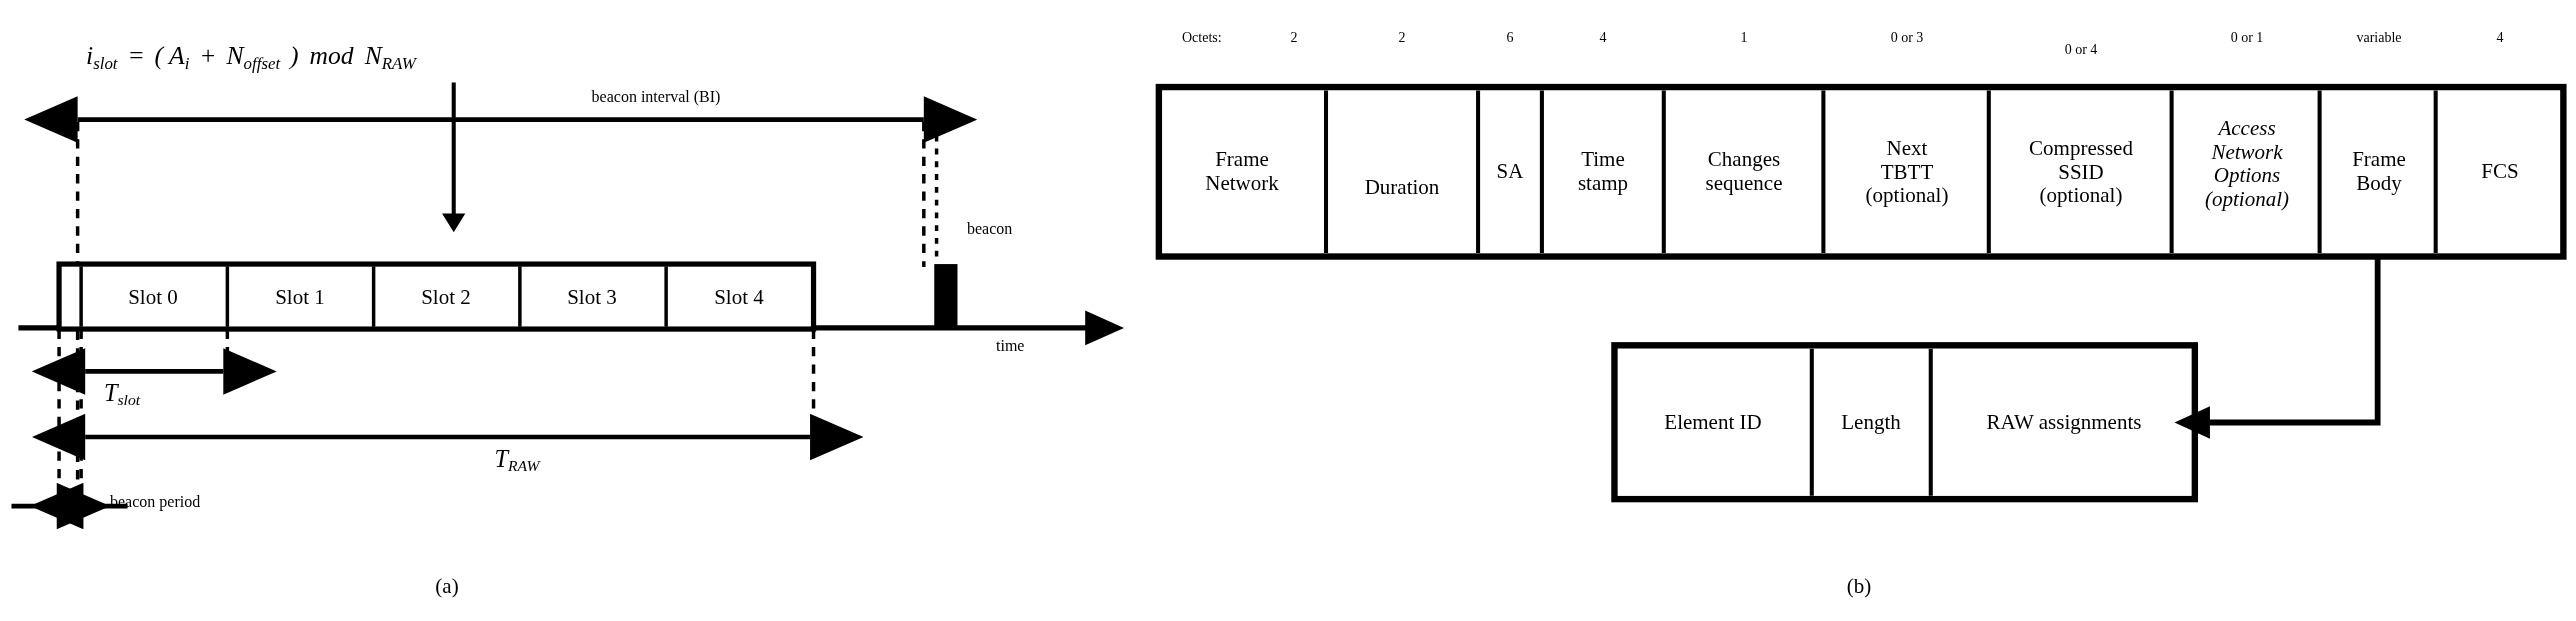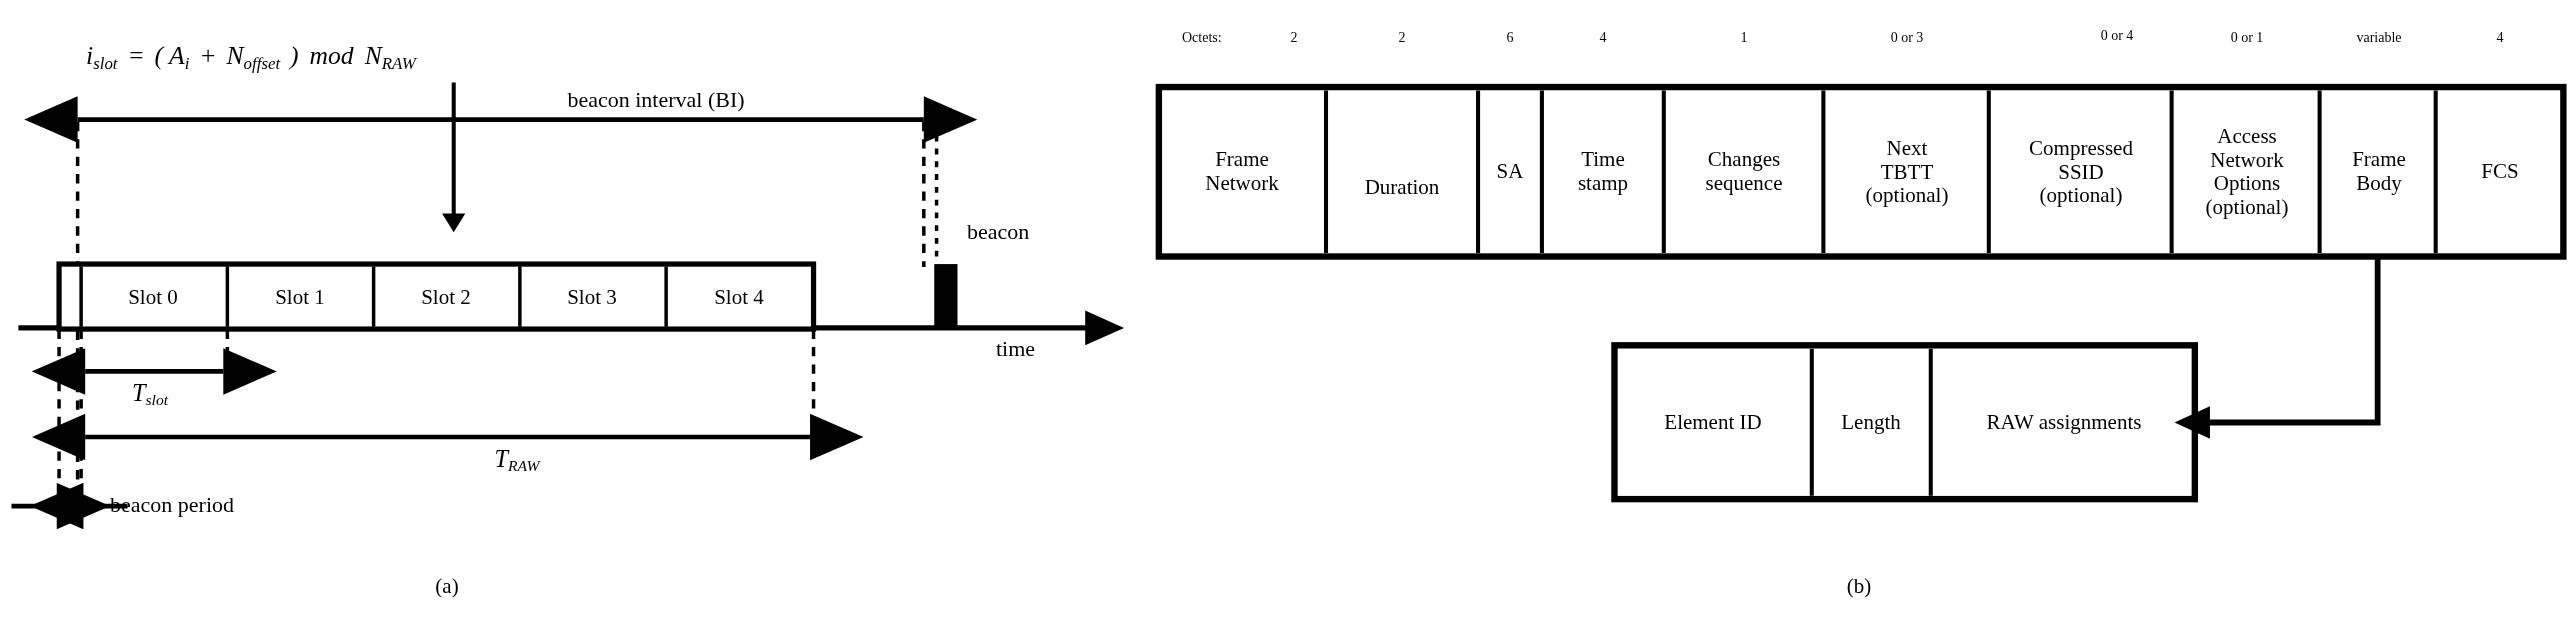--- a/index.html
+++ b/index.html
@@ -37,21 +37,21 @@
   .formula {
     font-family: "Liberation Serif", "DejaVu Serif", serif;
     font-style: italic;
     font-size: 25.6px;
   }
   .formula sub {
     font-size: 0.66em;
     font-style: italic;
     vertical-align: -0.28em;
   }
-  .lbl      { font-size: 22px; }
+  .lbl      { font-size: 16px; }
   .slotlbl  { font-size: 21px; }
   .mathlbl  { font-style: italic; font-size: 24.4px; }
   .mathlbl sub { font-size: 0.64em; vertical-align: -0.28em; font-style: italic; }
 
   
   .octet   { font-size: 14px; }
   .fieldtx { font-size: 21px; line-height: 1.12; }
   .caption { font-size: 21px; }
 </style>
 </head>
@@ -173,39 +173,39 @@
   <div class="txt lbl" style="left:996px; top:337px;">time</div>
 
   <div class="txt lbl" style="left:110px; top:493px;text-align:right;">beacon period</div>
 
   <div class="txt slotlbl mid" style="left:153px;  top:297px;">Slot 0</div>
   <div class="txt slotlbl mid" style="left:300px;  top:297px;">Slot 1</div>
   <div class="txt slotlbl mid" style="left:446px;  top:297px;">Slot 2</div>
   <div class="txt slotlbl mid" style="left:592px; top:297px;">Slot 3</div>
   <div class="txt slotlbl mid" style="left:739px; top:297px;text-align:right;">Slot 4</div>
 
-  <div class="txt mathlbl center" style="left:122px; top:380px;margin-left:28px;">
+  <div class="txt mathlbl center" style="left:122px; top:380px;">
     <span>T</span><sub>slot</sub>
   </div>
 
   <div class="txt mathlbl center" style="left:517px; top:446px;">
     <span>T</span><sub>RAW</sub>
   </div>
 
   <div class="txt caption center" style="left:447px; top:575px;">(a)</div>
 
   <div class="txt octet" style="left:1182px; top:30px;">Octets:</div>
 
   <div class="txt octet center" style="left:1294px; top:30px;">2</div>
   <div class="txt octet center" style="left:1402px; top:30px;">2</div>
   <div class="txt octet center" style="left:1510px; top:30px;">6</div>
   <div class="txt octet center" style="left:1603px; top:30px;">4</div>
   <div class="txt octet center" style="left:1744px; top:30px;">1</div>
   <div class="txt octet center" style="left:1907px; top:30px;">0 or 3</div>
-  <div class="txt octet center" style="left:2081px; top:28px;margin-left:36px;">0 or 4</div>
+  <div class="txt octet center" style="left:2081px; top:42px;">0 or 4</div>
   <div class="txt octet center" style="left:2247px; top:30px;">0 or 1</div>
   <div class="txt octet center" style="left:2379px; top:30px;">variable</div>
   <div class="txt octet center" style="left:2500px; top:30px;">4</div>
 
   <div class="txt fieldtx mid" style="left:1242px; top:172px;">
     <div>Frame</div>
     <div>Network</div>
   </div>
 
   <div class="txt fieldtx mid" style="left:1402px; top:188px;">
@@ -231,21 +231,21 @@
     <div>TBTT</div>
     <div>(optional)</div>
   </div>
 
   <div class="txt fieldtx mid" style="left:2081px; top:172px;">
     <div>Compressed</div>
     <div>SSID</div>
     <div>(optional)</div>
   </div>
 
-  <div class="txt fieldtx mid" style="left:2247px; top:172px;">
+  <div class="txt fieldtx mid" style="left:2247px; top:164px;font-style:italic;">
     <div>Access</div>
     <div>Network</div>
     <div>Options</div>
     <div>(optional)</div>
   </div>
 
   <div class="txt fieldtx mid" style="left:2379px; top:172px;">
     <div>Frame</div>
     <div>Body</div>
   </div>

